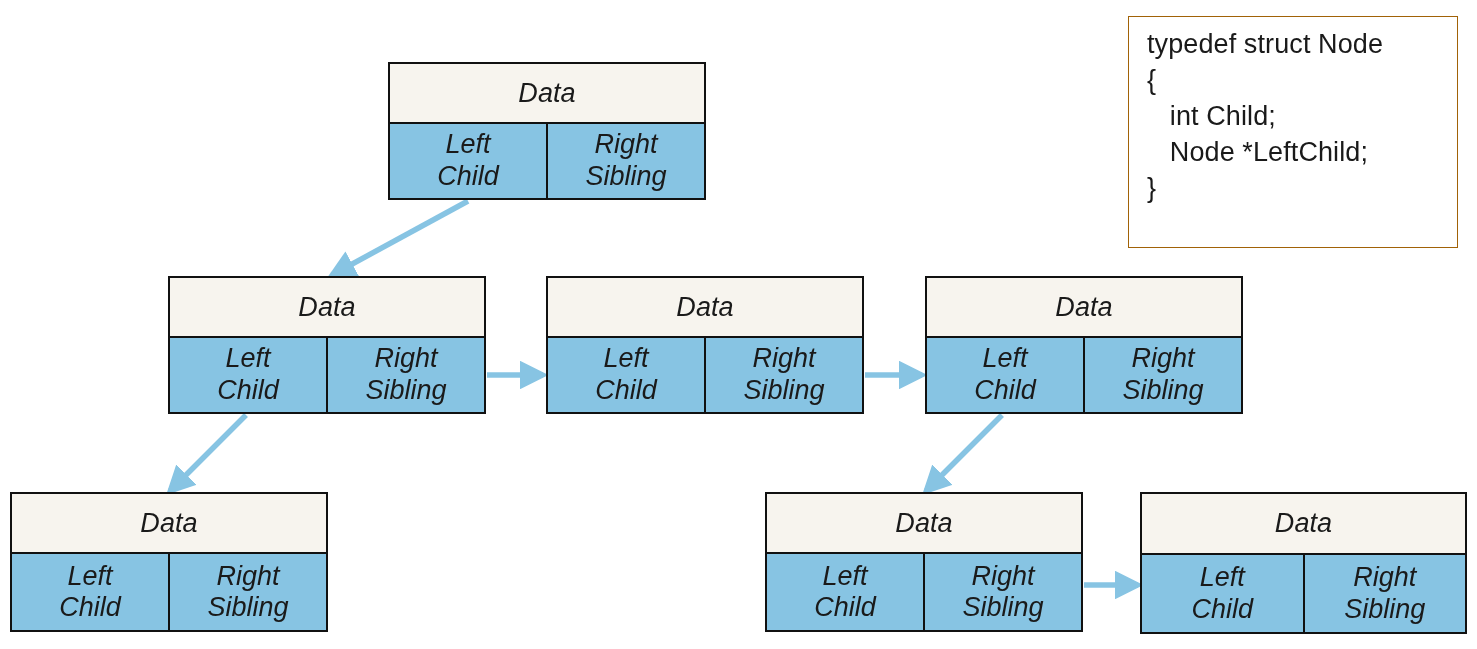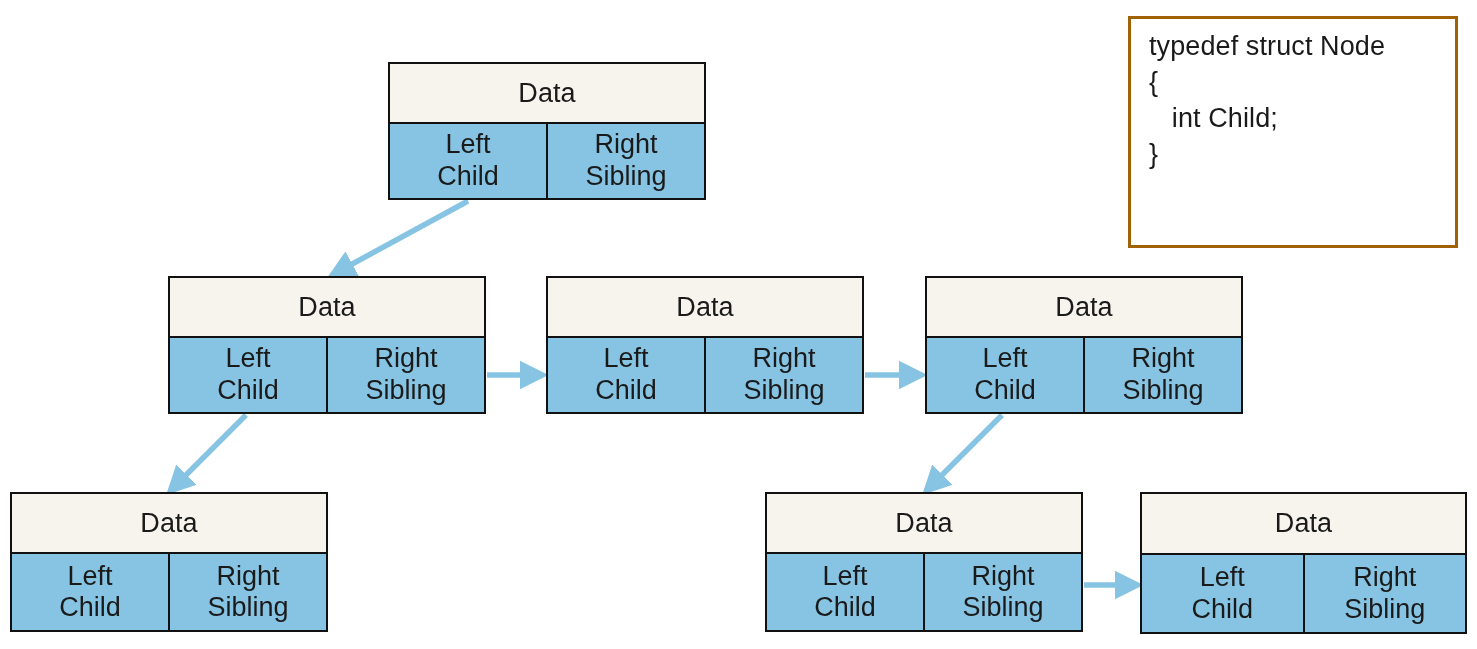--- a/index.html
+++ b/index.html
@@ -37,20 +37,21 @@
 
   
   .node {
     position: absolute;
     z-index: 2;
     box-sizing: border-box;
     border: 2.5px solid #111111;
     background: #F7F4EE;
     display: flex;
     flex-direction: column;
+    font-style: italic;
   }
   .node-data {
     flex: 0 0 43%;
     background: #F7F4EE;
     border-bottom: 2.5px solid #111111;
     display: flex;
     align-items: center;
     justify-content: center;
     font-size: 27px;
     line-height: 1.05;
@@ -74,21 +75,21 @@
   }
   .ptr.left {
     border-right: 2.5px solid #111111;
   }
 
   
   #code-box {
     position: absolute;
     z-index: 2;
     box-sizing: border-box;
-    border: 3px solid #a16207;
+    border: 1px solid #a16207;
     background: #ffffff;
     padding: 10px 14px 20px 18px;
   }
   .code-line {
     font-size: 27px;
     line-height: 1.33;
     white-space: pre;
     letter-spacing: 0.1px;
   }
 </style>
@@ -180,16 +181,17 @@
 Child</div>
       <div class="ptr right" style="background: rgb(135, 196, 227);">Right
 Sibling</div>
     </div>
   </div>
 
   <div id="code-box" style="left: 1128px; top: 16px; width: 330px; height: 232px;">
     <div class="code-line">typedef struct Node</div>
     <div class="code-line">{</div>
     <div class="code-line">   int Child;</div>
+    <div class="code-line">   Node *LeftChild;</div>
     <div class="code-line">}</div>
   </div>
 
 </div>
 
 </body></html>

